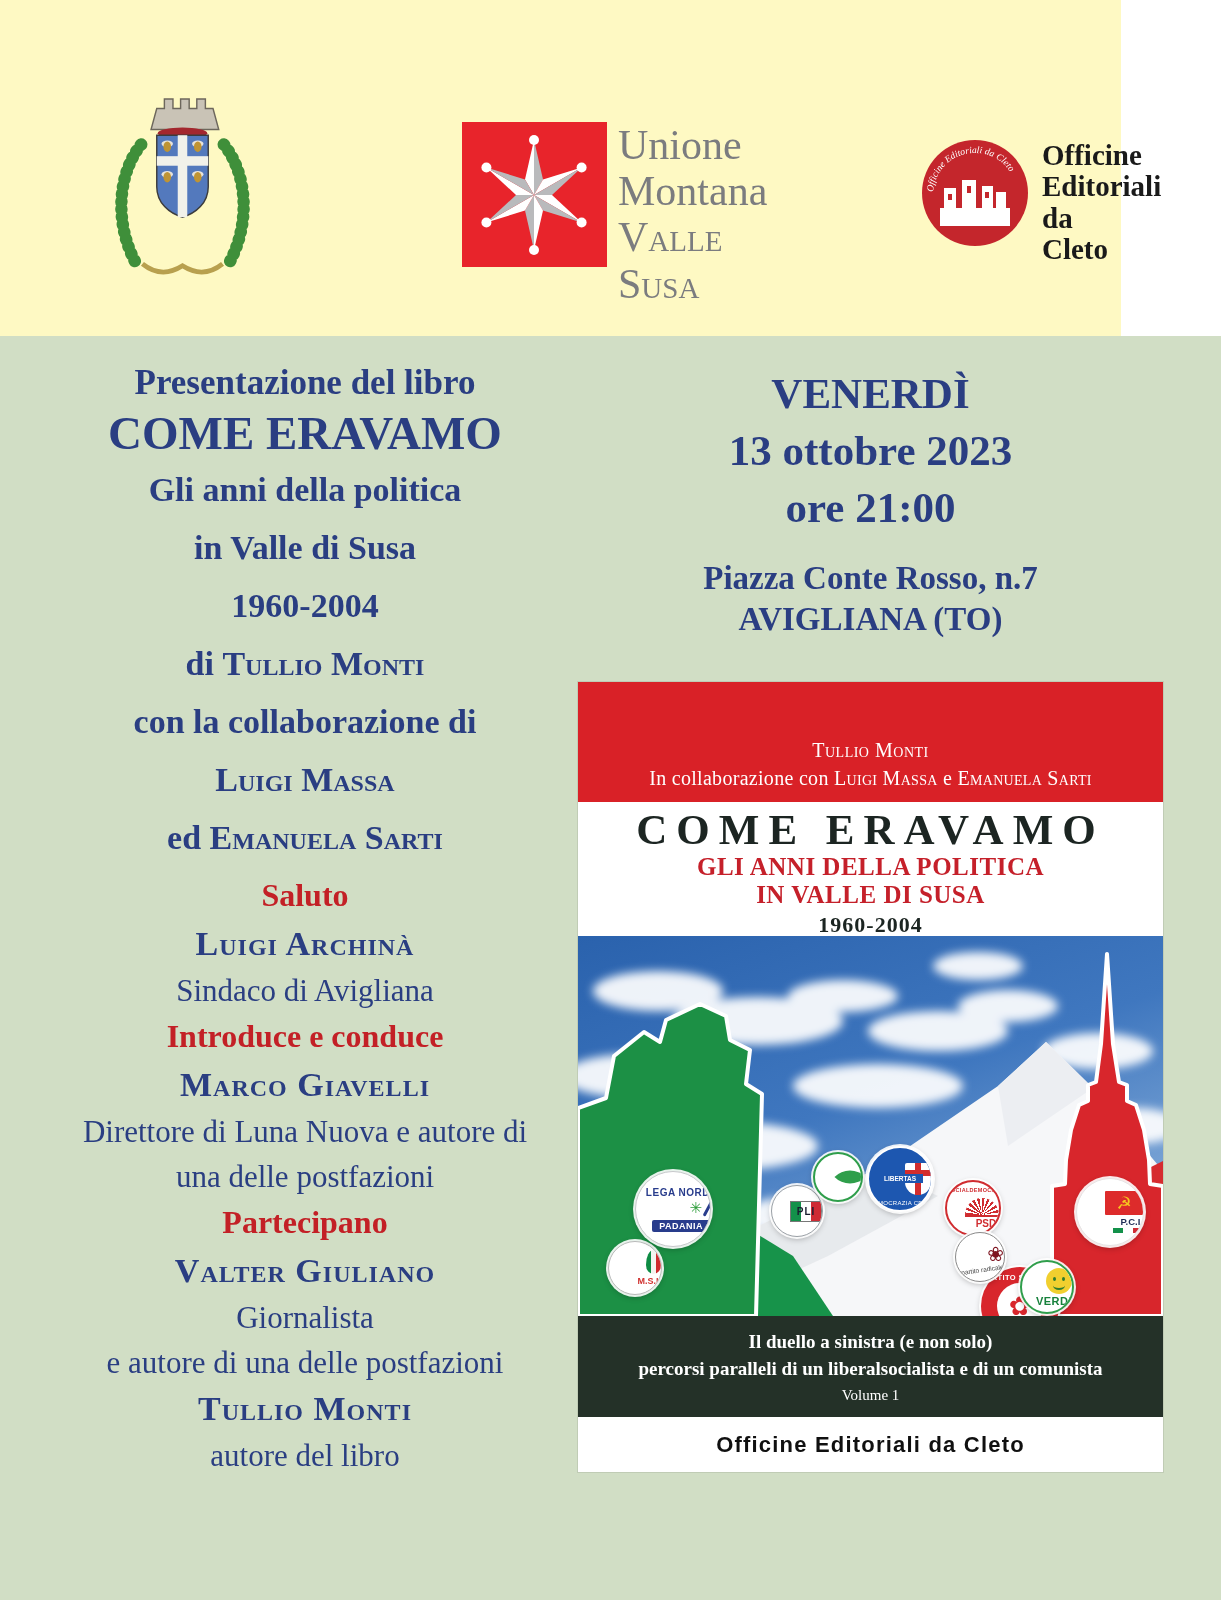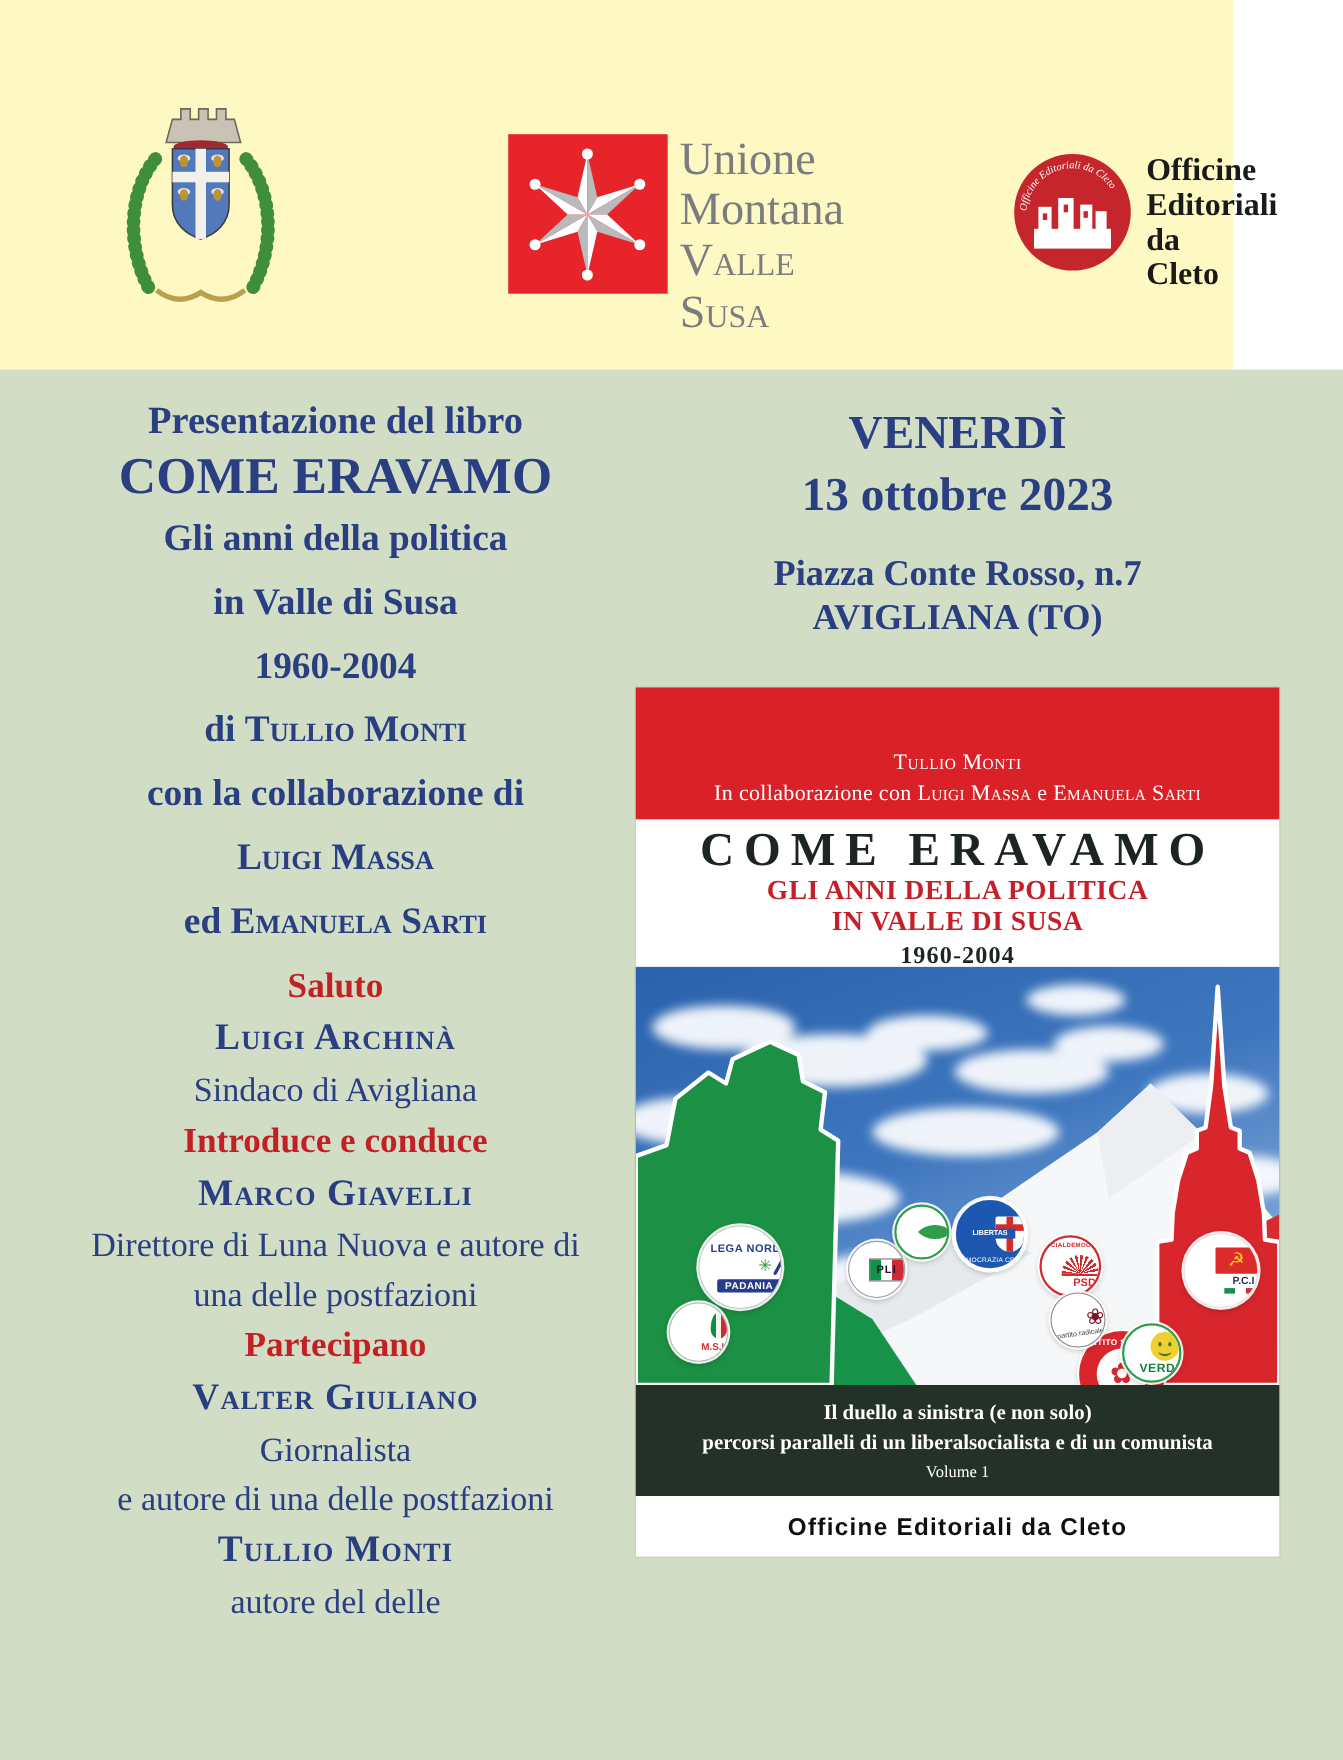--- a/index.html
+++ b/index.html
@@ -220,27 +220,28 @@
       <div class="ln subln"><span>Sindaco di Avigliana</span></div>
       <div class="ln redln"><span>Introduce e conduce</span></div>
       <div class="ln nameln"><span class="sc">Marco Giavelli</span></div>
       <div class="ln subln"><span>Direttore di Luna Nuova e autore di</span></div>
       <div class="ln subln"><span>una delle postfazioni</span></div>
       <div class="ln redln"><span>Partecipano</span></div>
       <div class="ln nameln"><span class="sc">Valter Giuliano</span></div>
       <div class="ln subln"><span>Giornalista</span></div>
       <div class="ln subln"><span>e autore di una delle postfazioni</span></div>
       <div class="ln nameln"><span class="sc">Tullio Monti</span></div>
-      <div class="ln subln"><span>autore del delle</span></div>
+      <div class="ln subln"><span>autore del libro</span></div>
     </div>
 
     <div class="right-col">
       <div class="when">
         <div>VENERDÌ</div>
         <div>13 ottobre 2023</div>
+        <div>ore 21:00</div>
       </div>
       <div class="where">
         <div>Piazza Conte Rosso, n.7</div>
         <div>AVIGLIANA (TO)</div>
       </div>
 
       <div class="cover">
         <div class="band-red">
           <div class="cov-author">Tullio Monti</div>
           <div class="cov-collab">

